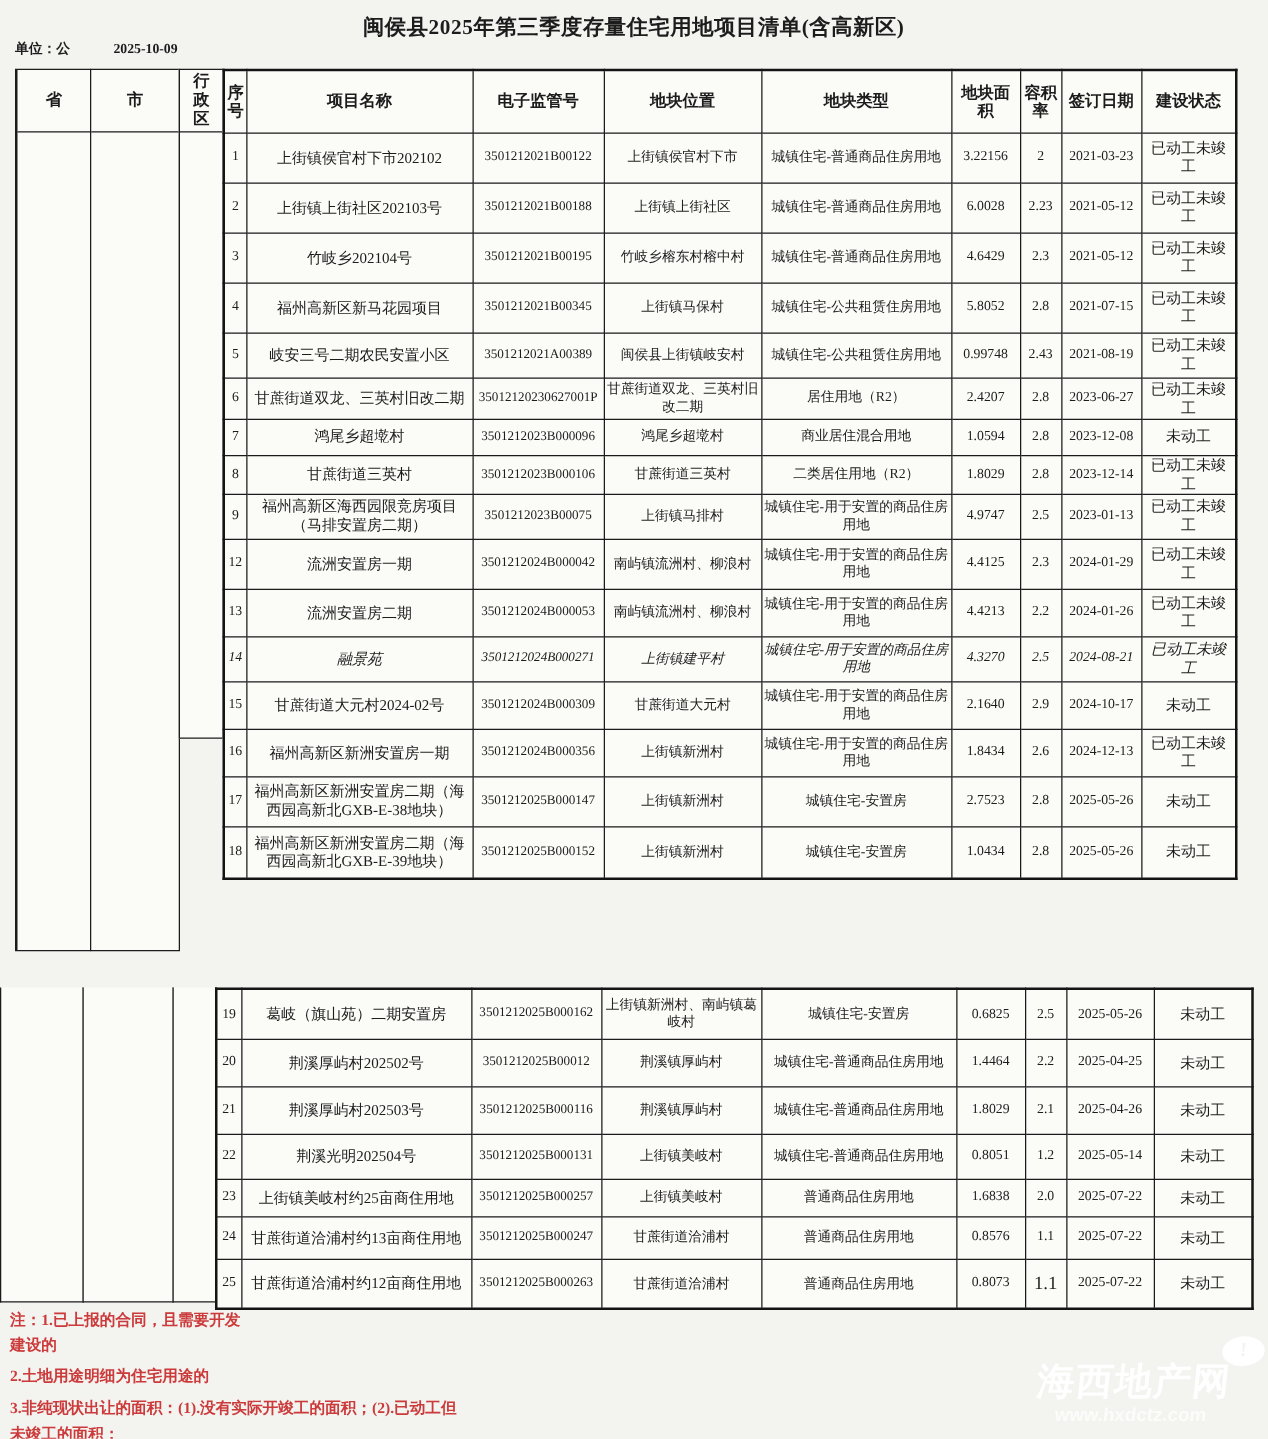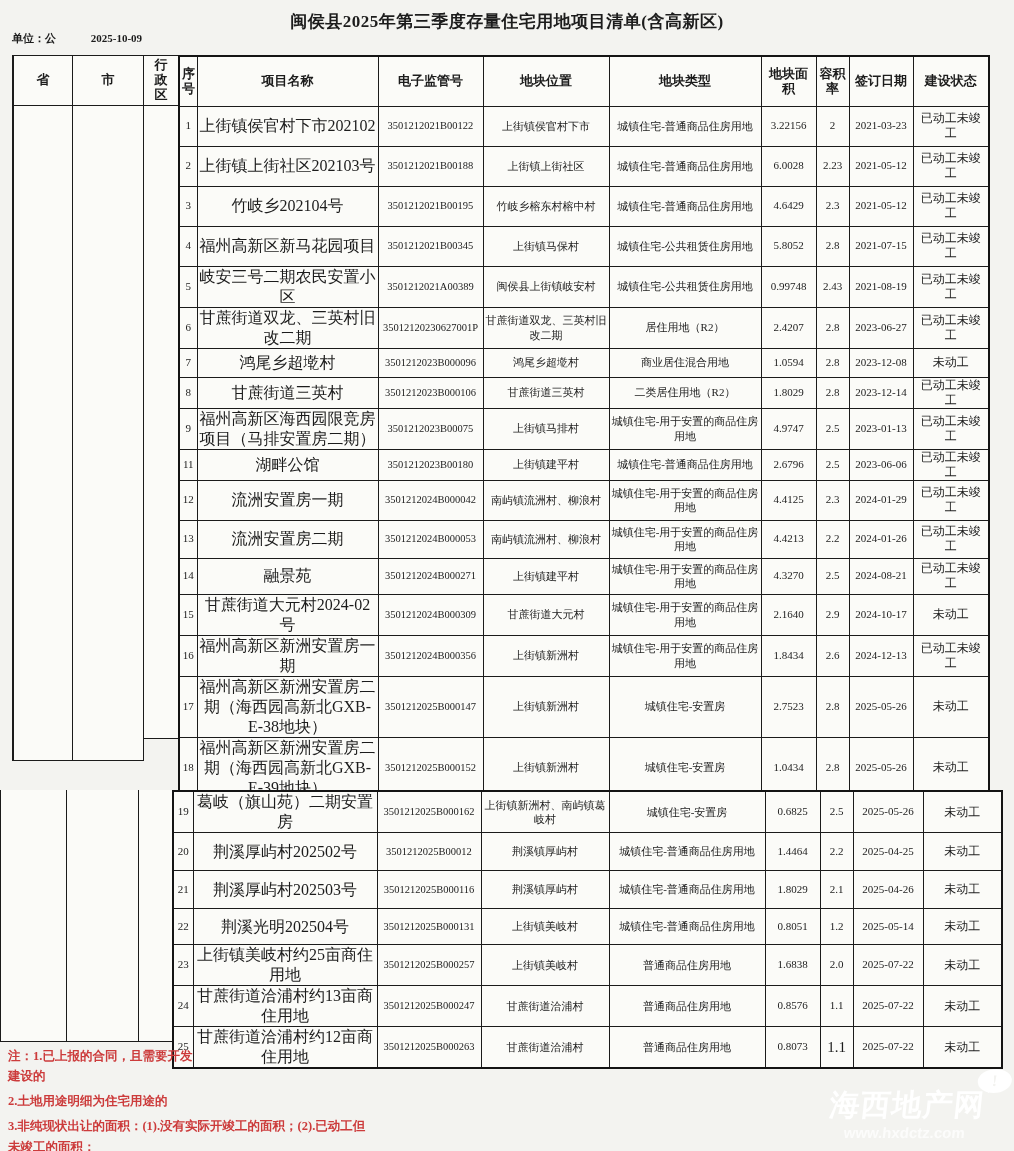--- a/index.html
+++ b/index.html
@@ -46,21 +46,21 @@
     padding:0 2px;
   }
   table.grid th{font-size:13px;font-weight:bold;line-height:1.2;}
   table.grid thead tr{height:50px;}
   th.h-no{padding:0 3px;}
   th.h-area{padding:0 12px;}
   th.h-far{padding:0 3px;}
   th.h-date{padding:0 9px;}
   td{line-height:1.2;}
   td.c-no{font-size:11px;}
-  td.c-name{font-size:16px;line-height:1.25;padding:0 3px;}
+  td.c-name{font-size:12px;line-height:1.25;padding:0 3px;}
   td.c-code{font-size:10.5px;font-family:"Liberation Serif",serif;line-height:1.3;padding:0 2px;}
   td.c-loc{font-size:11px;line-height:1.3;padding:0 2px;}
   td.c-type{font-size:11px;line-height:1.3;padding:0 4px;}
   td.c-area{font-size:11px;}
   td.c-far{font-size:11px;}
   td.c-far.big{font-size:15px;}
   td.c-date{font-size:11px;padding:0 1px;}
   td.c-status{font-size:12px;line-height:1.25;padding:0 4px;}
 
   .notes{
@@ -98,21 +98,21 @@
     <span>单位：公</span>
     <span class="date">2025-10-09</span>
   </div>
 
   <div class="lcol t1-first" style="left:12px;top:55px;width:61px;height:706px;">
     <div class="lch">省</div>
   </div>
   <div class="lcol" style="left:72px;top:55px;width:72px;height:706px;">
     <div class="lch">市</div>
   </div>
-  <div class="lcol narrow" style="left:143px;top:55px;width:36px;height:684px;">
+  <div class="lcol narrow" style="left:143px;top:55px;width:36px;height:536px;">
     <div class="lch">行政区</div>
   </div>
 
   <table class="grid" style="left:178px;top:55px;width:810px;">
     <colgroup>
       <col style="width:18px">
         <col style="width:181px">
         <col style="width:105px">
       <col style="width:126px">
         <col style="width:152px">
@@ -227,31 +227,20 @@
     <td class="c-no">9</td>
     <td class="c-name">福州高新区海西园限竞房项目（马排安置房二期）</td>
     <td class="c-code">3501212023B00075</td>
     <td class="c-loc">上街镇马排村</td>
     <td class="c-type">城镇住宅-用于安置的商品住房用地</td>
     <td class="c-area">4.9747</td>
     <td class="c-far">2.5</td>
     <td class="c-date">2023-01-13</td>
     <td class="c-status">已动工未竣工</td>
   </tr>
-        <tr style="height: 31px;">
-    <td class="c-no">11</td>
-    <td class="c-name">湖畔公馆</td>
-    <td class="c-code">3501212023B00180</td>
-    <td class="c-loc">上街镇建平村</td>
-    <td class="c-type">城镇住宅-普通商品住房用地</td>
-    <td class="c-area">2.6796</td>
-    <td class="c-far">2.5</td>
-    <td class="c-date">2023-06-06</td>
-    <td class="c-status">已动工未竣工</td>
-  </tr>
         <tr style="height: 40px;">
     <td class="c-no">12</td>
     <td class="c-name">流洲安置房一期</td>
     <td class="c-code">3501212024B000042</td>
     <td class="c-loc">南屿镇流洲村、柳浪村</td>
     <td class="c-type">城镇住宅-用于安置的商品住房用地</td>
     <td class="c-area">4.4125</td>
     <td class="c-far">2.3</td>
     <td class="c-date">2024-01-29</td>
     <td class="c-status">已动工未竣工</td>
@@ -260,21 +249,21 @@
     <td class="c-no">13</td>
     <td class="c-name">流洲安置房二期</td>
     <td class="c-code">3501212024B000053</td>
     <td class="c-loc">南屿镇流洲村、柳浪村</td>
     <td class="c-type">城镇住宅-用于安置的商品住房用地</td>
     <td class="c-area">4.4213</td>
     <td class="c-far">2.2</td>
     <td class="c-date">2024-01-26</td>
     <td class="c-status">已动工未竣工</td>
   </tr>
-        <tr style="height: 36px;">
+        <tr style="height: 36px; font-style: italic;">
     <td class="c-no">14</td>
     <td class="c-name">融景苑</td>
     <td class="c-code">3501212024B000271</td>
     <td class="c-loc">上街镇建平村</td>
     <td class="c-type">城镇住宅-用于安置的商品住房用地</td>
     <td class="c-area">4.3270</td>
     <td class="c-far">2.5</td>
     <td class="c-date">2024-08-21</td>
     <td class="c-status">已动工未竣工</td>
   </tr>

